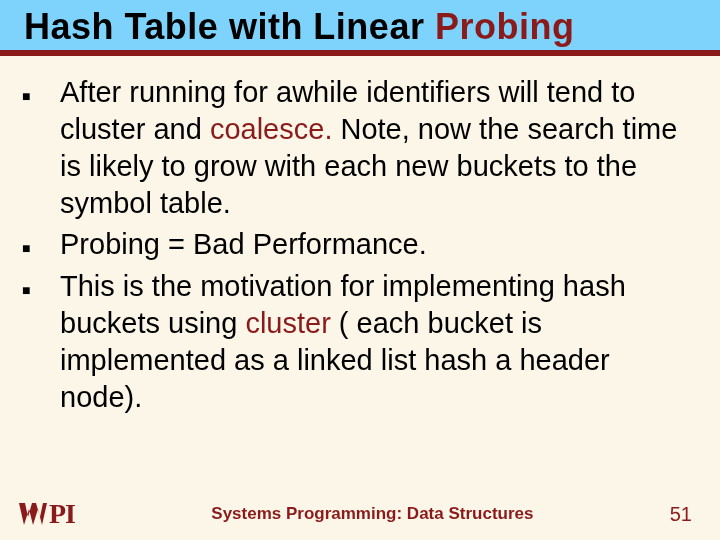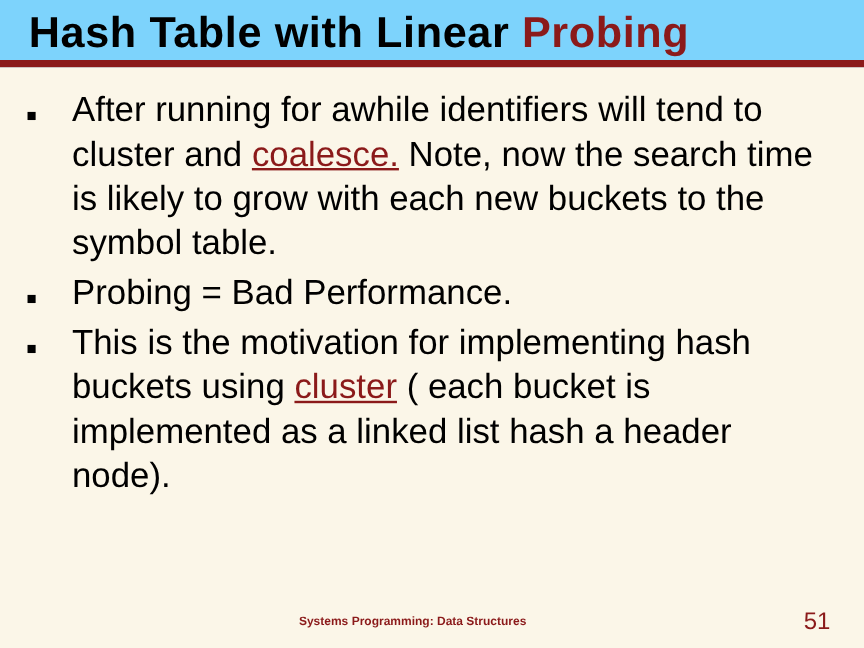--- a/index.html
+++ b/index.html
@@ -40,21 +40,20 @@
     text-align: left;
   }
   .bullet-text {
     flex: 1;
     font-size: 29px;
     line-height: 1.28;
     color: #000;
   }
   .bullet-text .accent {
     color: #8b1a1a;
-    text-decoration: underline;
     text-decoration-color: #8b1a1a;
   }
   .footer {
     position: absolute;
     bottom: 10px;
     left: 0;
     width: 100%;
     display: flex;
     align-items: center;
     padding: 0 22px 0 18px;
@@ -65,21 +64,21 @@
     font-family: Georgia, "Times New Roman", serif;
     font-weight: bold;
     color: #8b1a1a;
     font-size: 28px;
     letter-spacing: -1px;
   }
   .logo svg { margin-right: 1px; }
   .footer-text {
     flex: 1;
     text-align: center;
-    font-size: 10px;
+    font-size: 17px;
     font-weight: bold;
     color: #8b1a1a;
   }
   .page-num {
     font-size: 20px;
     color: #8b1a1a;
     font-weight: normal;
     padding-right: 6px;
     text-align: right;
   }
@@ -112,15 +111,21 @@
   <div class="bullet-row">
     <div class="bullet-marker">■</div>
     <div class="bullet-text">
       <span>This is the motivation for implementing hash buckets using </span><span class="accent">cluster</span><span> ( each bucket is implemented as a linked list hash a header node).</span>
     </div>
   </div>
 
 </div>
 
 <div class="footer">
+  <div class="logo">
+    <svg width="30" height="26" viewBox="0 0 30 26">
+      <path d="M1 2 L6 24 L11 8 L15 24 L20 8 L24 24 L29 2 L25 2 L22 16 L18 2 L14 2 L10 16 L7 2 Z" fill="#8b1a1a"></path>
+    </svg>
+    <span>PI</span>
+  </div>
   <div class="footer-text">Systems Programming:   Data Structures</div>
   <div class="page-num">51</div>
 </div>
 
 </body></html>

